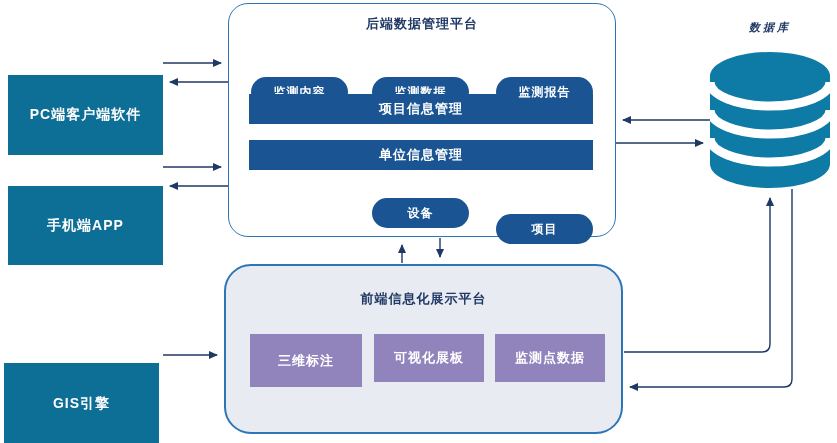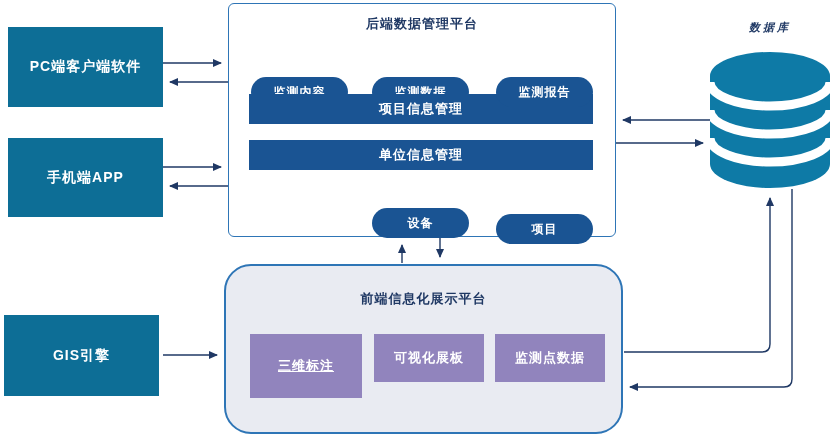--- a/index.html
+++ b/index.html
@@ -1,21 +1,21 @@
 <!DOCTYPE html>
 <html><head>
 <meta charset="utf-8">
 <style>
   html,body{margin:0;padding:0;background:#fff;}
   #canvas{position:relative;width:837px;height:443px;background:#ffffff;overflow:hidden;
           font-family:"Liberation Sans","DejaVu Sans",sans-serif;}
   .abs{position:absolute;box-sizing:border-box;}
   .node{background:#0d6e96;color:#ffffff;display:flex;align-items:center;justify-content:center;
-        font-size:14px;font-weight:bold;letter-spacing:1px;}
-  .panel-backend{background:#ffffff;border:1.5px solid #2e75b6;border-radius:6px;}
+        font-size:14px;font-weight:bold;letter-spacing:1px;margin-top:48px;}
+  .panel-backend{background:#ffffff;border:1.5px solid #2e75b6;border-radius:20px;}
   .panel-frontend{background:#e9ebf2;border:2px solid #2e75b6;}
   .panel-title{position:absolute;left:0;right:0;text-align:center;color:#1f3864;
                font-size:13px;font-weight:bold;letter-spacing:1px;}
   .pill{background:#1a5493;color:#ffffff;border-radius:15px;display:flex;align-items:center;
         justify-content:center;font-size:12px;font-weight:bold;letter-spacing:1px;margin-top:28px;}
   .bar{background:#1a5493;color:#ffffff;display:flex;align-items:center;justify-content:center;
        font-size:13px;font-weight:bold;letter-spacing:1px;}
   .module{background:#9184bd;color:#ffffff;display:flex;align-items:center;justify-content:center;
           font-size:13px;font-weight:bold;letter-spacing:1px;}
   .db-label{color:#1f3864;font-size:11px;font-weight:bold;font-style:italic;
@@ -40,28 +40,28 @@
   <div class="abs panel-backend" style="left:228px;top:3px;width:388px;height:234px;">
     <div class="panel-title" style="top:11px;">后端数据管理平台</div>
 
     <div class="abs pill" style="left:22px;top:45px;width:97px;height:30px;">监测内容</div>
     <div class="abs pill" style="left:143px;top:45px;width:97px;height:30px;">监测数据</div>
     <div class="abs bar" style="left:20px;top:90px;width:344px;height:30px;">项目信息管理</div>
 
     <div class="abs pill" style="left:267px;top:45px;width:97px;height:30px;">监测报告</div>
     <div class="abs bar" style="left:20px;top:136px;width:344px;height:30px;">单位信息管理</div>
 
-    <div class="abs pill" style="left:143px;top:176px;width:97px;height:30px;">设备</div>
+    <div class="abs pill" style="left:143px;top:166px;width:97px;height:30px;">设备</div>
     <div class="abs pill" style="left:267px;top:182px;width:97px;height:30px;">项目</div>
   </div>
 
   <div class="abs panel-frontend" style="left:224px;top:264px;width:399px;height:170px;border-radius:27px;">
     <div class="panel-title" style="top:24px;">前端信息化展示平台</div>
 
-    <div class="abs module" style="left:24px;top:68px;width:112px;height:64px;text-decoration:underline;">三维标注</div>
+    <div class="abs module" style="left:24px;top:68px;width:112px;height:53px;">三维标注</div>
     <div class="abs module" style="left:148px;top:68px;width:110px;height:48px;">可视化展板</div>
     <div class="abs module" style="left:269px;top:68px;width:110px;height:48px;">监测点数据</div>
   </div>
 
   <div class="abs db-label" style="left:720px;top:20px;width:100px;">数据库</div>
 
   <svg class="abs" style="left:0;top:0;" width="837" height="443" viewBox="0 0 837 443">
     <defs>
       <marker id="ah" markerUnits="userSpaceOnUse" markerWidth="9" markerHeight="8" refX="8" refY="4" orient="auto">
         <path d="M0,0 L9,4 L0,8 Z" fill="#1f3864"></path>

